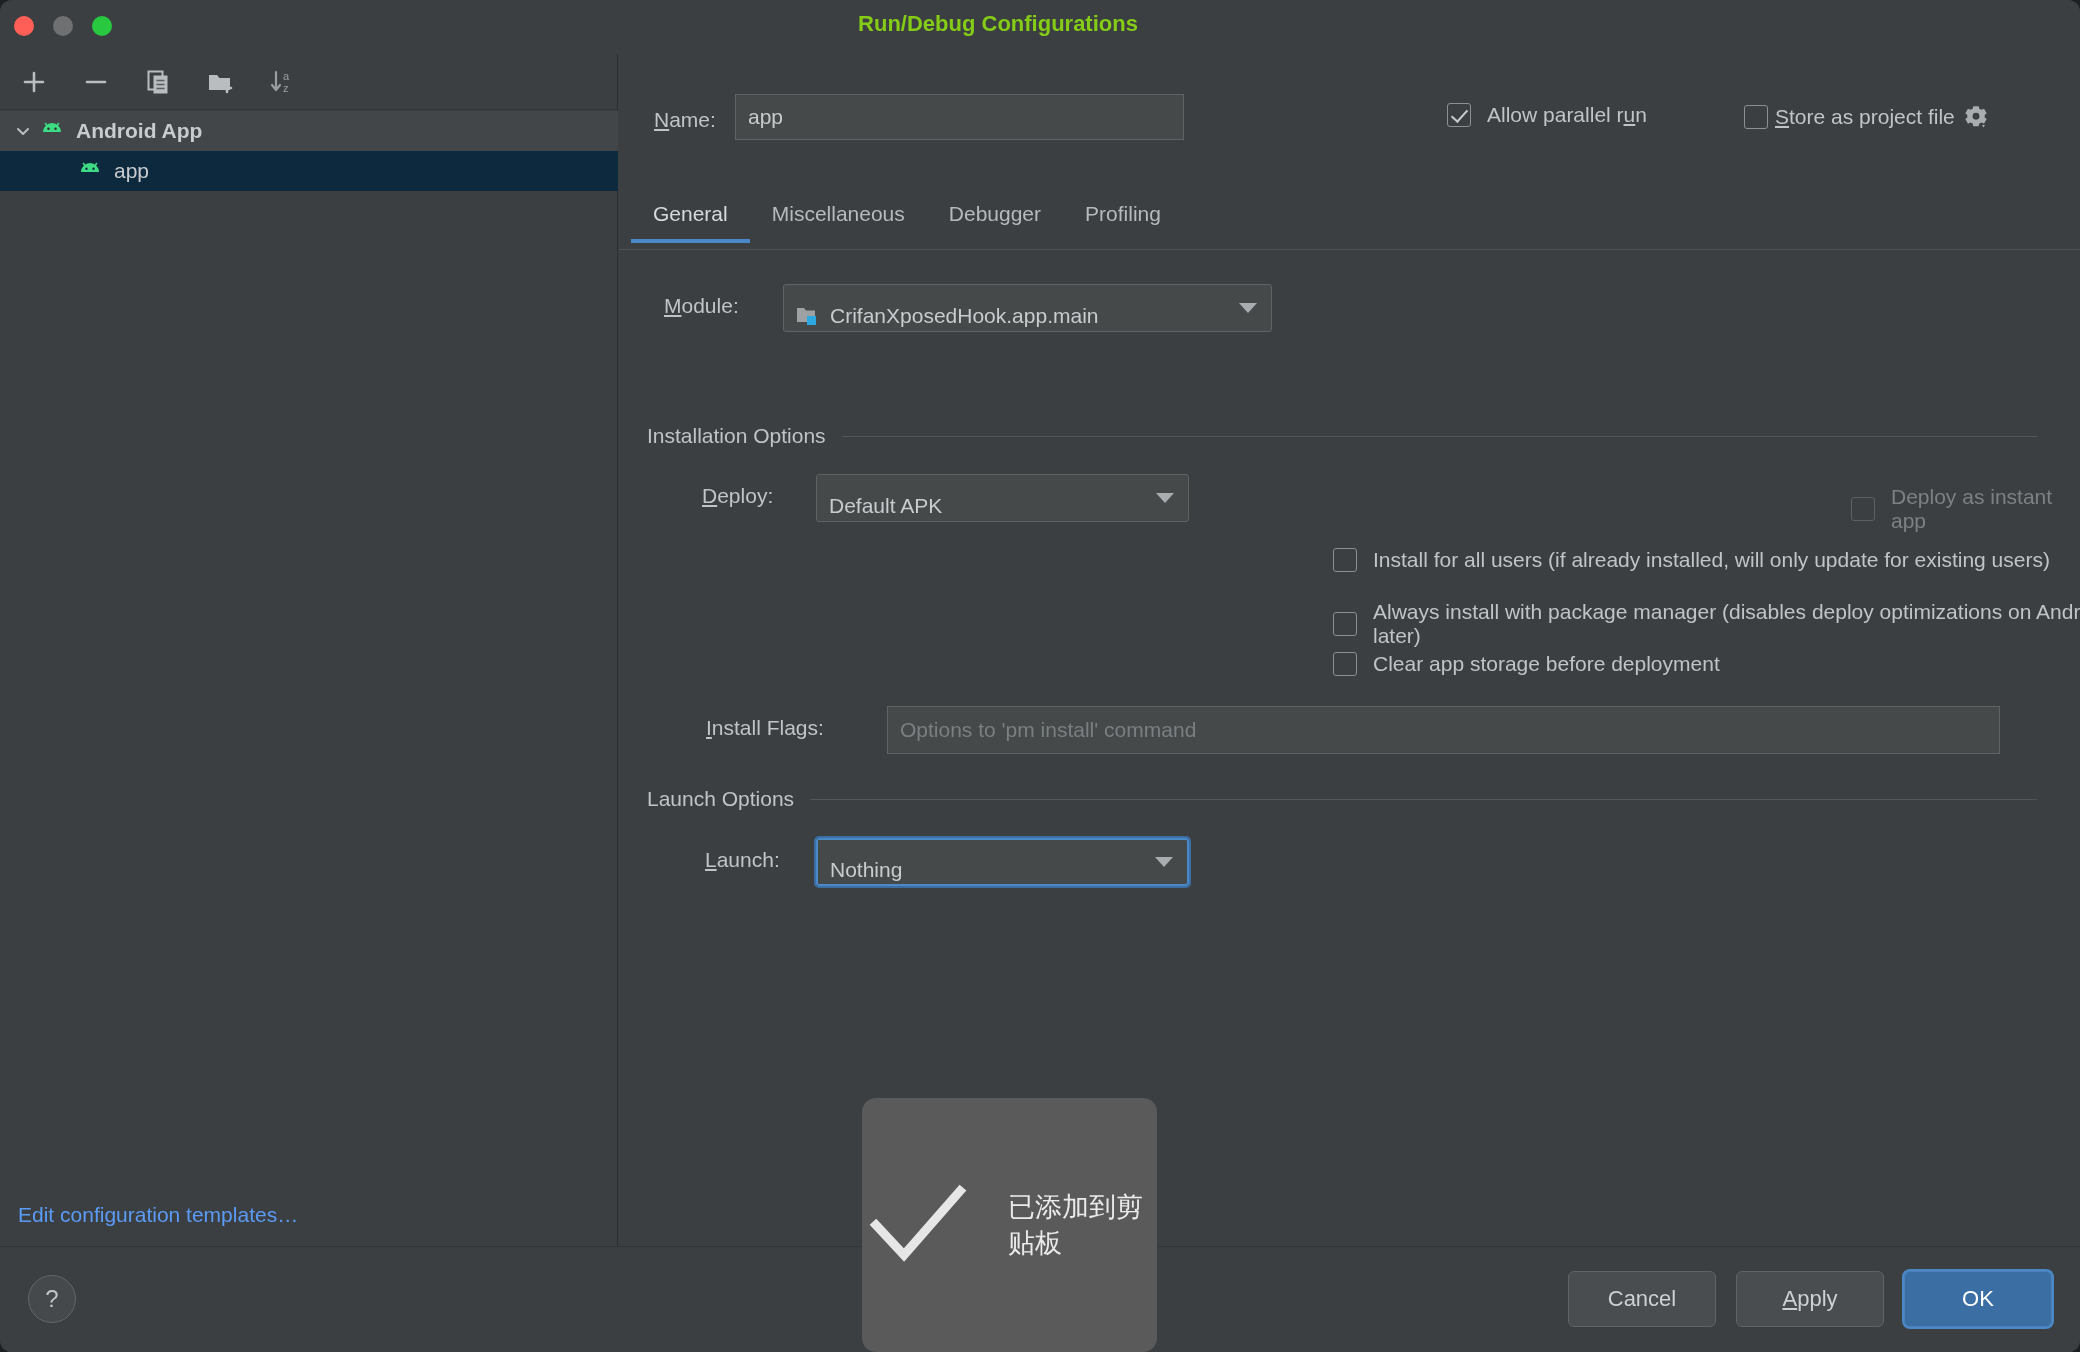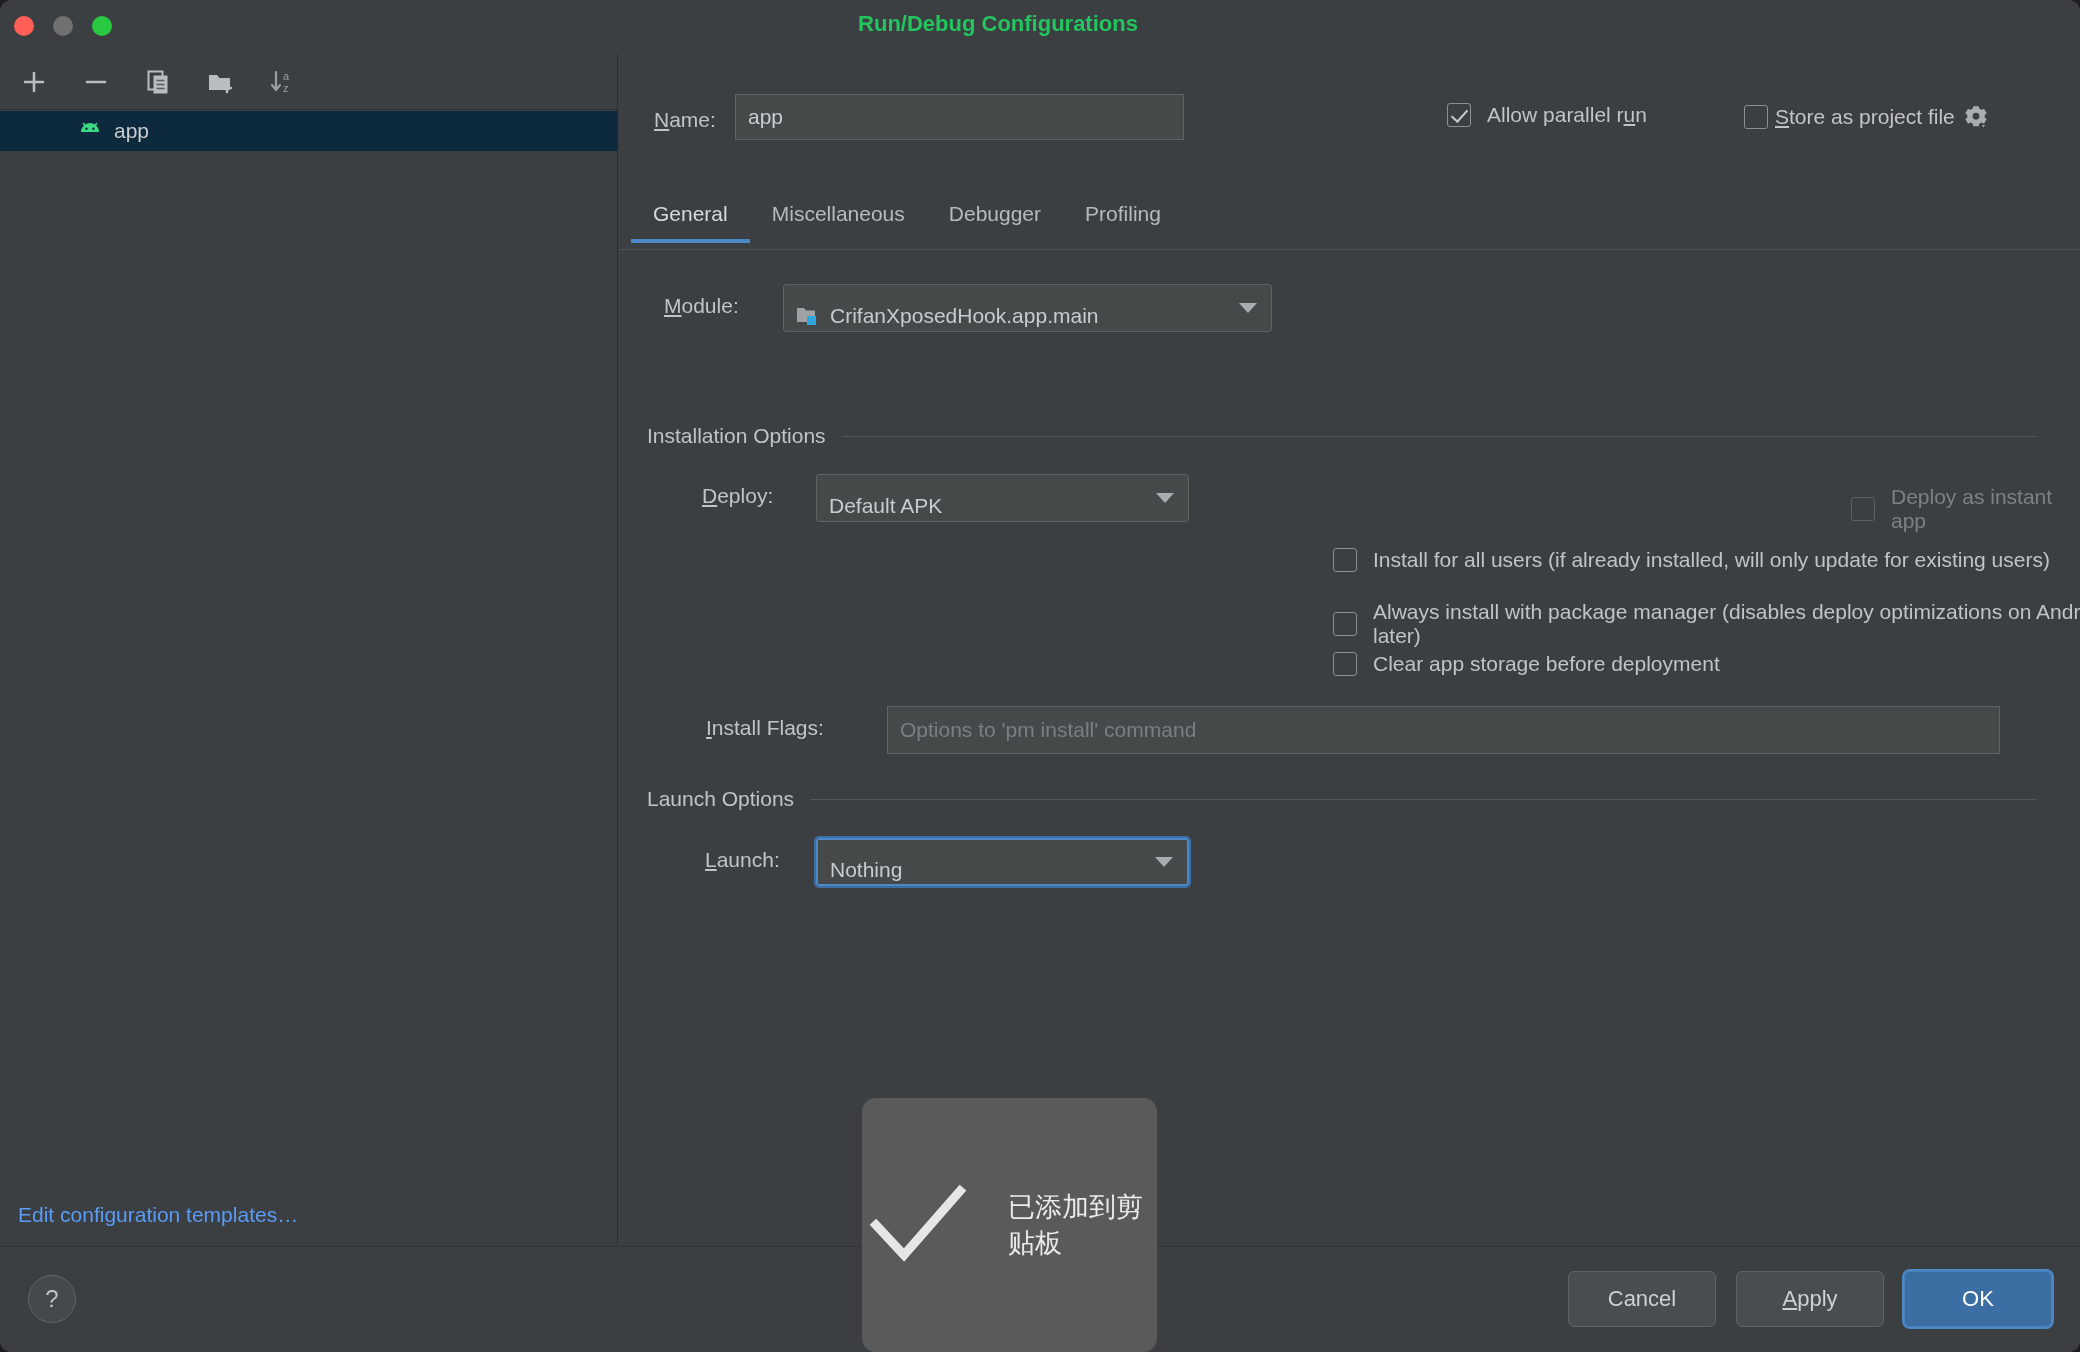--- a/index.html
+++ b/index.html
@@ -27,21 +27,21 @@
     position: absolute; left: 14px; top: 16px;
     display: flex; gap: 19px;
   }
   .dot { width: 20px; height: 20px; border-radius: 50%; }
   .dot.red { background: #ff5f57; }
   .dot.yellow { background: #6e7072; }
   .dot.green { background: #28c840; }
   .win-title {
     position: absolute; left: 0; top: 11px; width: 1996px;
     text-align: center;
-    font-size: 22px; font-weight: bold; color: #22c55e;
+    font-size: 22px; font-weight: bold; color: #84cc16;
   }
 
   
   .left-panel {
     position: absolute; left: 0; top: 54px;
     width: 618px; height: 1192px;
     background: #3c3f41;
     border-right: 1px solid #2b2d2e;
   }
   .lp-toolbar {
@@ -255,20 +255,36 @@
       <div class="tb-btn">
         <svg width="28" height="28" viewBox="0 0 28 28">
           <path d="M8 4v18M4 17l4 5 4-5" stroke="#9a9ea1" stroke-width="2.2" fill="none" stroke-linecap="round" stroke-linejoin="round"></path>
           <text x="15" y="12" font-size="11" fill="#9a9ea1" font-family="Liberation Sans">a</text>
           <text x="15" y="24" font-size="11" fill="#9a9ea1" font-family="Liberation Sans">z</text>
         </svg>
       </div>
     </div>
 
     <div class="tree">
+      <div class="tree-row group">
+        <span class="chev">
+          <svg width="18" height="18" viewBox="0 0 18 18">
+              <path d="M4 7l5 5 5-5" stroke="#b9bdc0" stroke-width="2" fill="none" stroke-linecap="round" stroke-linejoin="round"></path>
+            </svg>
+        </span>
+        <span class="droid">
+          <svg width="24" height="20" viewBox="0 0 24 20">
+            <path d="M3 11a9 9 0 0118 0z" fill="#3ddc84"></path>
+            <circle cx="8.5" cy="7.8" r="1.2" fill="#2b2d2e"></circle>
+            <circle cx="15.5" cy="7.8" r="1.2" fill="#2b2d2e"></circle>
+            <path d="M5.5 2.5l1.8 2.6M18.5 2.5l-1.8 2.6" stroke="#3ddc84" stroke-width="1.6" stroke-linecap="round"></path>
+          </svg>
+        </span>
+        <span>Android App</span>
+      </div>
       <div class="tree-row child">
         <span class="droid">
           <svg width="24" height="20" viewBox="0 0 24 20">
             <path d="M3 11a9 9 0 0118 0z" fill="#3ddc84"></path>
             <circle cx="8.5" cy="7.8" r="1.2" fill="#0d293e"></circle>
             <circle cx="15.5" cy="7.8" r="1.2" fill="#0d293e"></circle>
             <path d="M5.5 2.5l1.8 2.6M18.5 2.5l-1.8 2.6" stroke="#3ddc84" stroke-width="1.6" stroke-linecap="round"></path>
           </svg>
         </span>
         <span>app</span>

